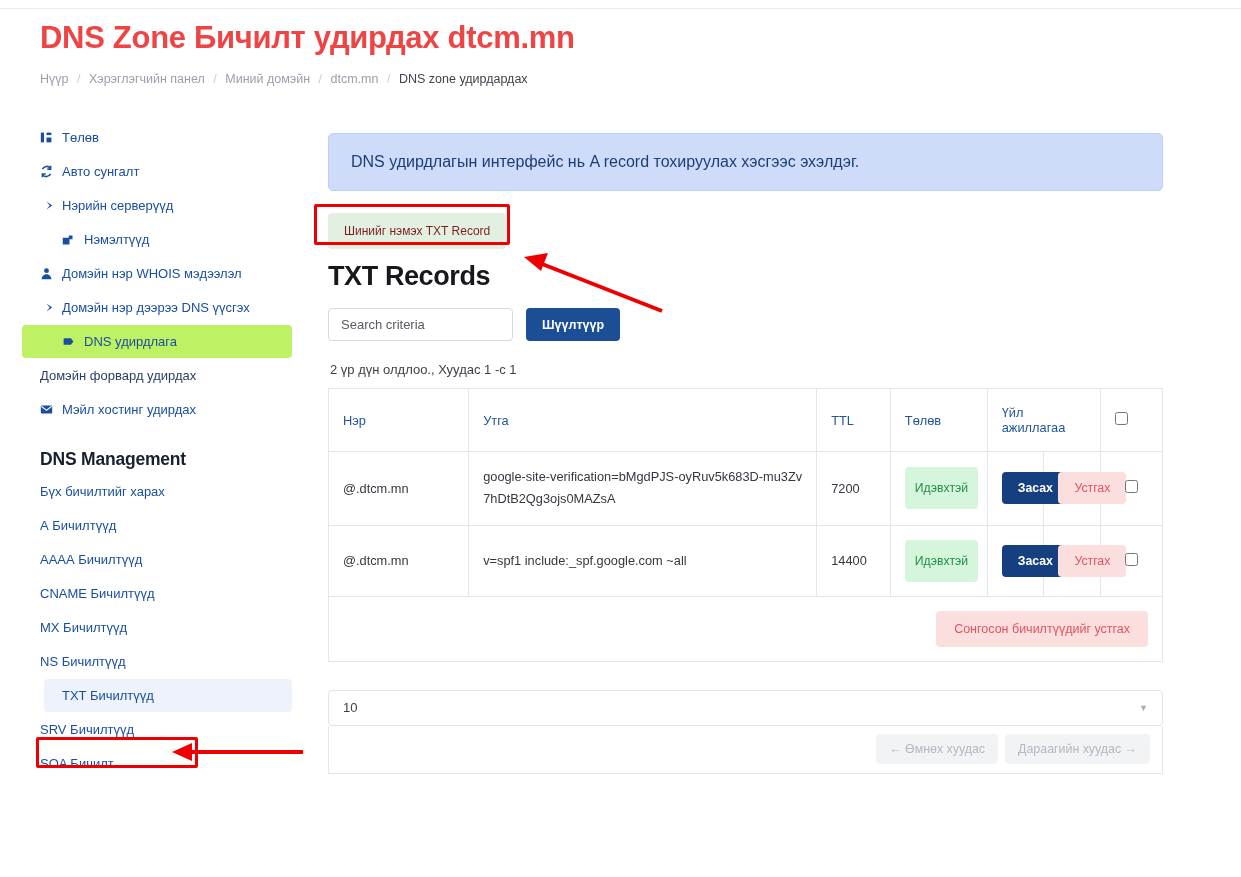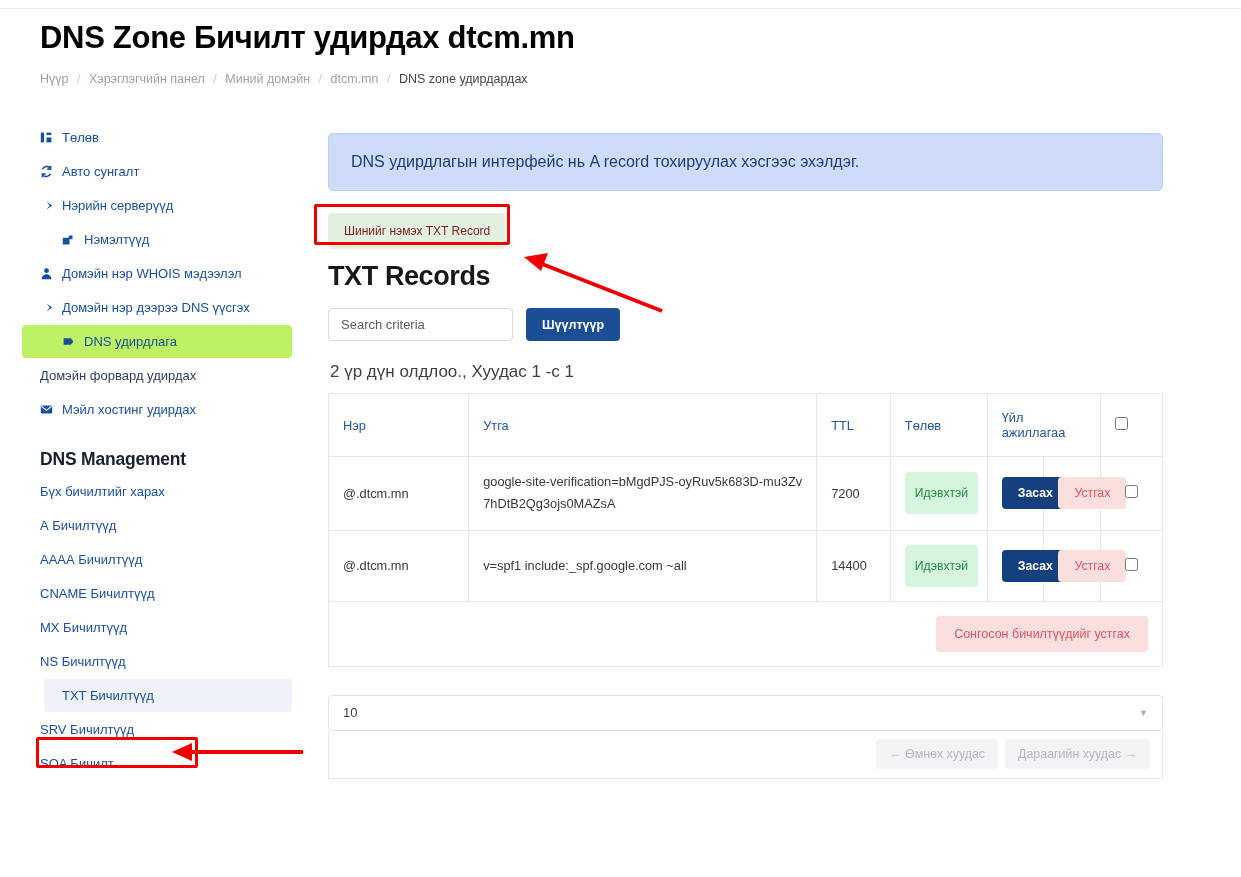--- a/index.html
+++ b/index.html
@@ -10,21 +10,21 @@
     font-family: "Liberation Sans", "DejaVu Sans", sans-serif;
     overflow: hidden;
   }
   .page { position: relative; width: 1241px; height: 877px; }
 
   .topline { position:absolute; top:8px; left:0; width:1241px; height:1px; background:#e9eaf0; }
 
   
   .page-title {
     position: absolute; left: 40px; top: 20px;
-    font-size: 31px; font-weight: bold; color: #000000;
+    font-size: 31px; font-weight: bold; color: #ef4444;
     letter-spacing: -0.3px; white-space: nowrap;
   }
   .breadcrumb {
     position: absolute; left: 40px; top: 72px;
     font-size: 12.5px; color: #9ba0ab; white-space: nowrap;
   }
   .breadcrumb .crumb { color: #9ba0ab; }
   .breadcrumb .crumb.active { color: #3f434c; }
   .breadcrumb .sep { color: #c9ccd3; margin: 0 5px; }
 
@@ -86,21 +86,21 @@
     border-radius: 4px; font-size: 13px; color: #333;
     padding: 0 12px; background: #fff;
     font-family: "Liberation Sans", sans-serif;
   }
   .search-input::placeholder { color: #555b63; }
   .filter-btn {
     background: #1c4e95; color: #fff; font-size: 12.5px; font-weight: bold;
     border: none; border-radius: 4px; height: 33px; padding: 0 16px;
     cursor: pointer; font-family: "Liberation Sans", sans-serif;
   }
-  .resultcount { font-size: 17px; color: #3b3f46; margin: 21px 0 11px 2px; }
+  .resultcount { font-size: 13px; color: #3b3f46; margin: 21px 0 11px 2px; }
 
   
   table.records { width: 835px; border-collapse: collapse; table-layout: fixed; }
   table.records th, table.records td {
     border: 1px solid #e3e6ec; vertical-align: middle;
   }
   table.records th {
     color: #22559e; font-size: 12.8px; font-weight: normal;
     text-align: left; padding: 16px 14px; height: 57px;
   }

